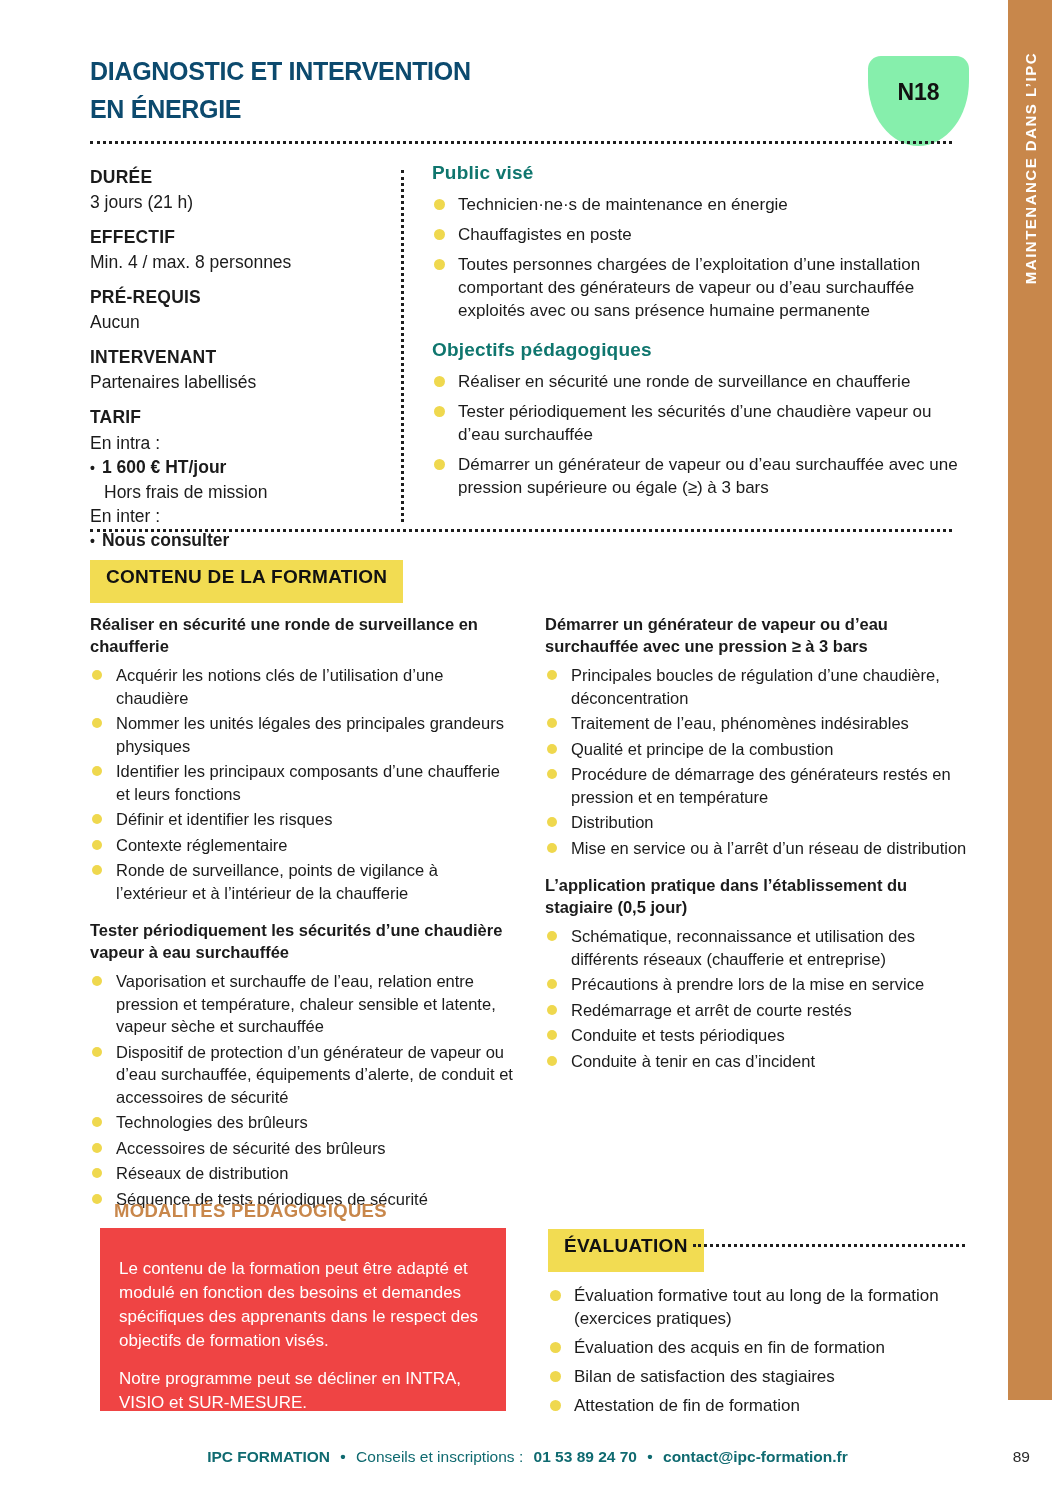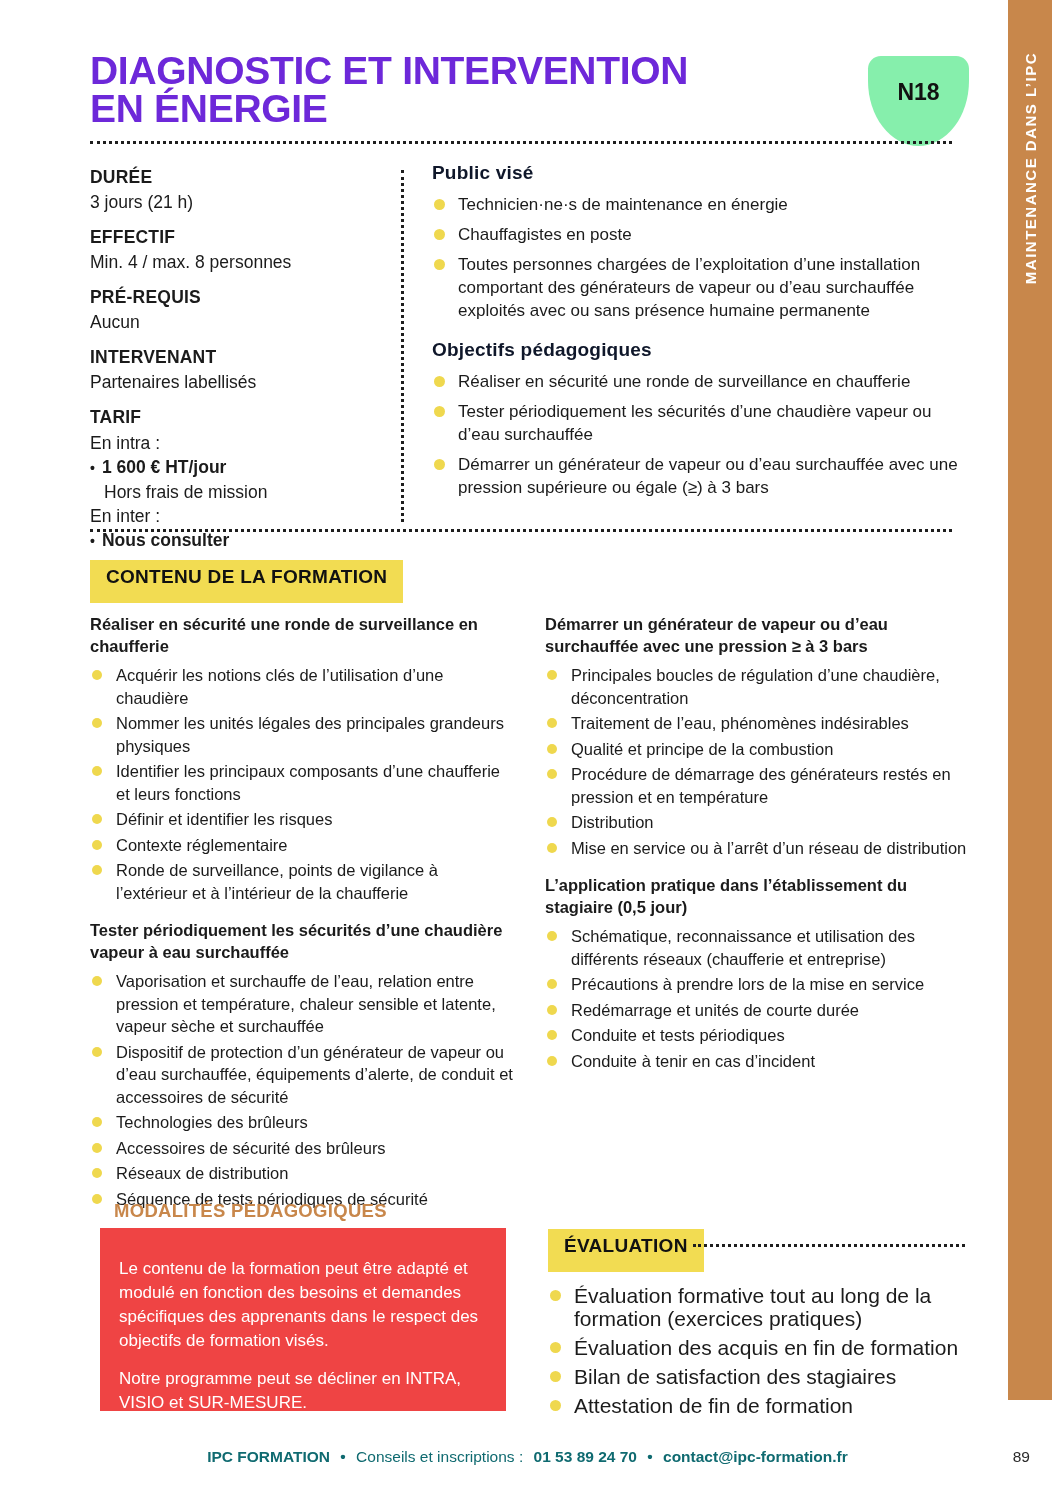--- a/index.html
+++ b/index.html
@@ -30,23 +30,23 @@
     font-weight: bold;
     font-size: 15px;
     letter-spacing: 1.5px;
     white-space: nowrap;
   }
 
   
   .title {
     position: absolute;
     left: 90px; top: 52px;
-    color: #6d28d9;
-    font-weight: bold;
-    font-size: 39px;
+    color: #0c4a6e;
+    font-weight: bold;
+    font-size: 25px;
     line-height: 38px;
     letter-spacing: -0.3px;
   }
   .badge {
     position: absolute;
     left: 868px; top: 56px;
     width: 101px; height: 90px;
     background: #86efac;
     border-radius: 13px 13px 51px 51px / 13px 13px 66px 66px;
     text-align: center;
@@ -73,21 +73,21 @@
   .vsep {
     position: absolute;
     left: 401px; top: 170px;
     height: 352px;
     border-left: 3px dotted #1e1e1e;
   }
 
   
   .righttop-col { position: absolute; left: 432px; top: 162px; width: 540px; }
   .orange-h {
-    color: #0f172a;
+    color: #0f766e;
     font-weight: bold;
     font-size: 19px;
     letter-spacing: 0.2px;
     margin-bottom: 9px;
   }
   .righttop-col .orange-h.second { margin-top: 17px; }
 
   ul.dotlist { list-style: none; }
   ul.dotlist li {
     position: relative;
@@ -151,21 +151,21 @@
     padding: 29px 17px 20px 19px;
     font-size: 17px;
     line-height: 24px;
   }
   .modalites-box p + p { margin-top: 14px; }
 
   
   .banner-eval { left: 548px; top: 1229px; text-align: center; }
   .eval-dots { left: 693px; top: 1244px; width: 272px; border-top: 3px dotted #1e1e1e; }
   .eval-list { position: absolute; left: 548px; top: 1284px; width: 424px; }
-  .eval-list ul.dotlist li { font-size: 21px; line-height: 23px; margin-bottom: 6px; }
+  .eval-list ul.dotlist li { font-size: 17px; line-height: 23px; margin-bottom: 6px; }
 
   
   .footer {
     position: absolute;
     left: 90px; top: 1448px;
     width: 875px;
     text-align: center;
     color: #0F6A70;
     font-size: 15.5px;
     white-space: nowrap;
@@ -271,21 +271,21 @@
       <li>Traitement de l’eau, phénomènes indésirables</li>
       <li>Qualité et principe de la combustion</li>
       <li>Procédure de démarrage des générateurs restés en pression et en température</li>
       <li>Distribution</li>
       <li>Mise en service ou à l’arrêt d’un réseau de distribution</li>
     </ul>
     <div class="sec-title">L’application pratique dans l’établissement du stagiaire (0,5 jour)</div>
     <ul class="dotlist">
       <li>Schématique, reconnaissance et utilisation des différents réseaux (chaufferie et entreprise)</li>
       <li>Précautions à prendre lors de la mise en service</li>
-      <li>Redémarrage et unités de courte durée</li>
+      <li>Redémarrage et arrêt de courte restés</li>
       <li>Conduite et tests périodiques</li>
       <li>Conduite à tenir en cas d’incident</li>
     </ul>
   </div>
 
   <div class="modalites-title">MODALITÉS PÉDAGOGIQUES</div>
   <div class="modalites-box">
     <p>Le contenu de la formation peut être adapté et modulé en fonction des besoins et demandes spécifiques des apprenants dans le respect des objectifs de formation visés.</p>
     <p>Notre programme peut se décliner en INTRA, VISIO et SUR-MESURE.</p>
   </div>

